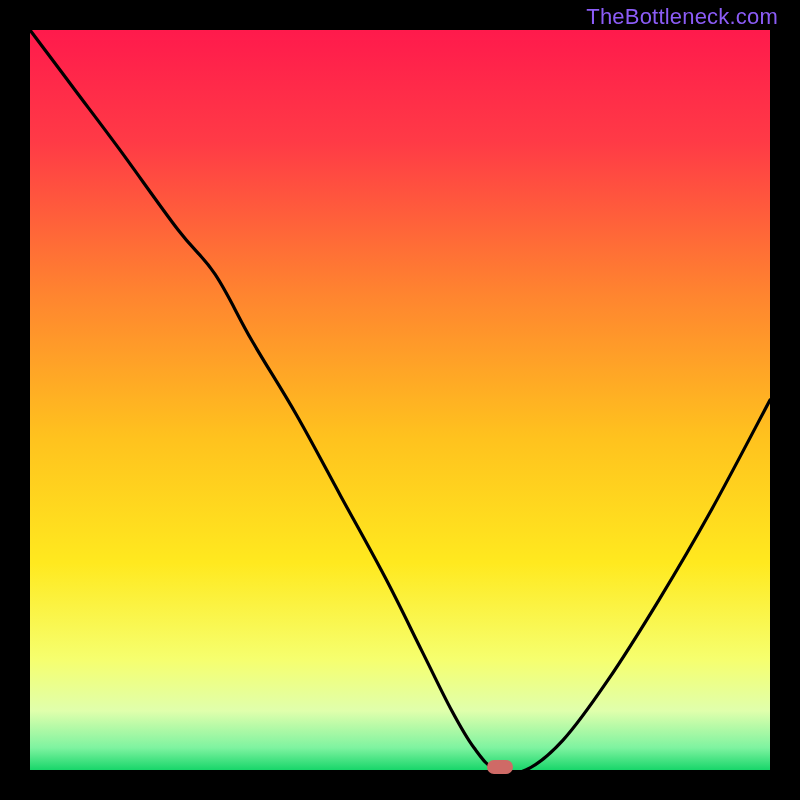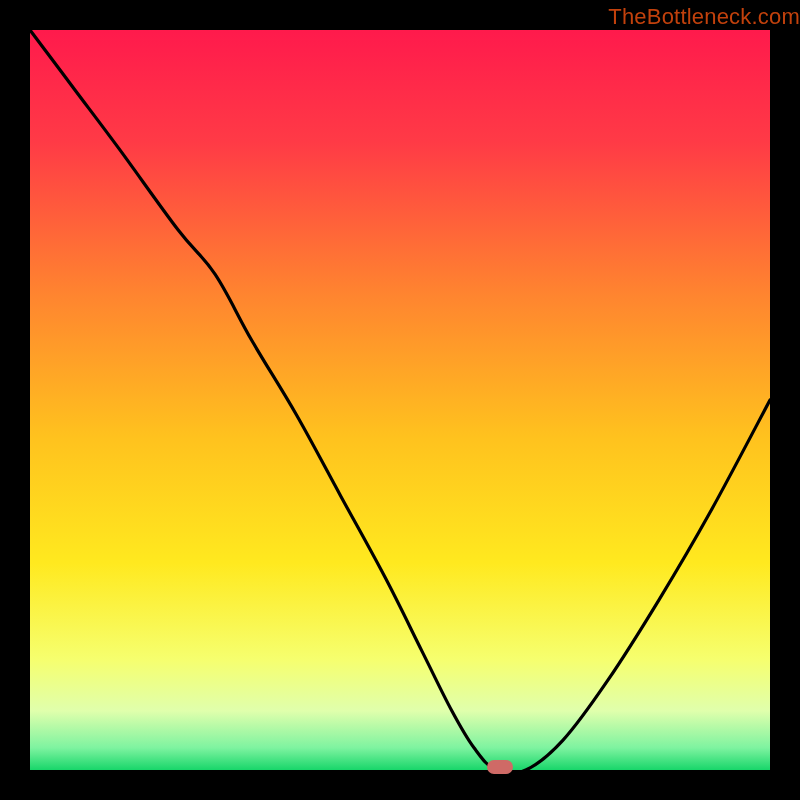--- a/index.html
+++ b/index.html
@@ -42,24 +42,24 @@
   .marker {
     position: absolute;
     width: 26px;
     height: 14px;
     border-radius: 7px;
     transform: translate(-50%, -50%);
   }
   .watermark {
     position: absolute;
     top: 4px;
-    right: 0;
+    right: 22px;
     font-family: Arial, Helvetica, sans-serif;
     font-size: 22px;
-    color: #c2410c;
+    color: #8b5cf6;
     font-weight: 500;
     letter-spacing: 0.2px;
   }
 </style>
 </head>
 <body>
 
 <div class="frame">
 
   <div class="plot">

